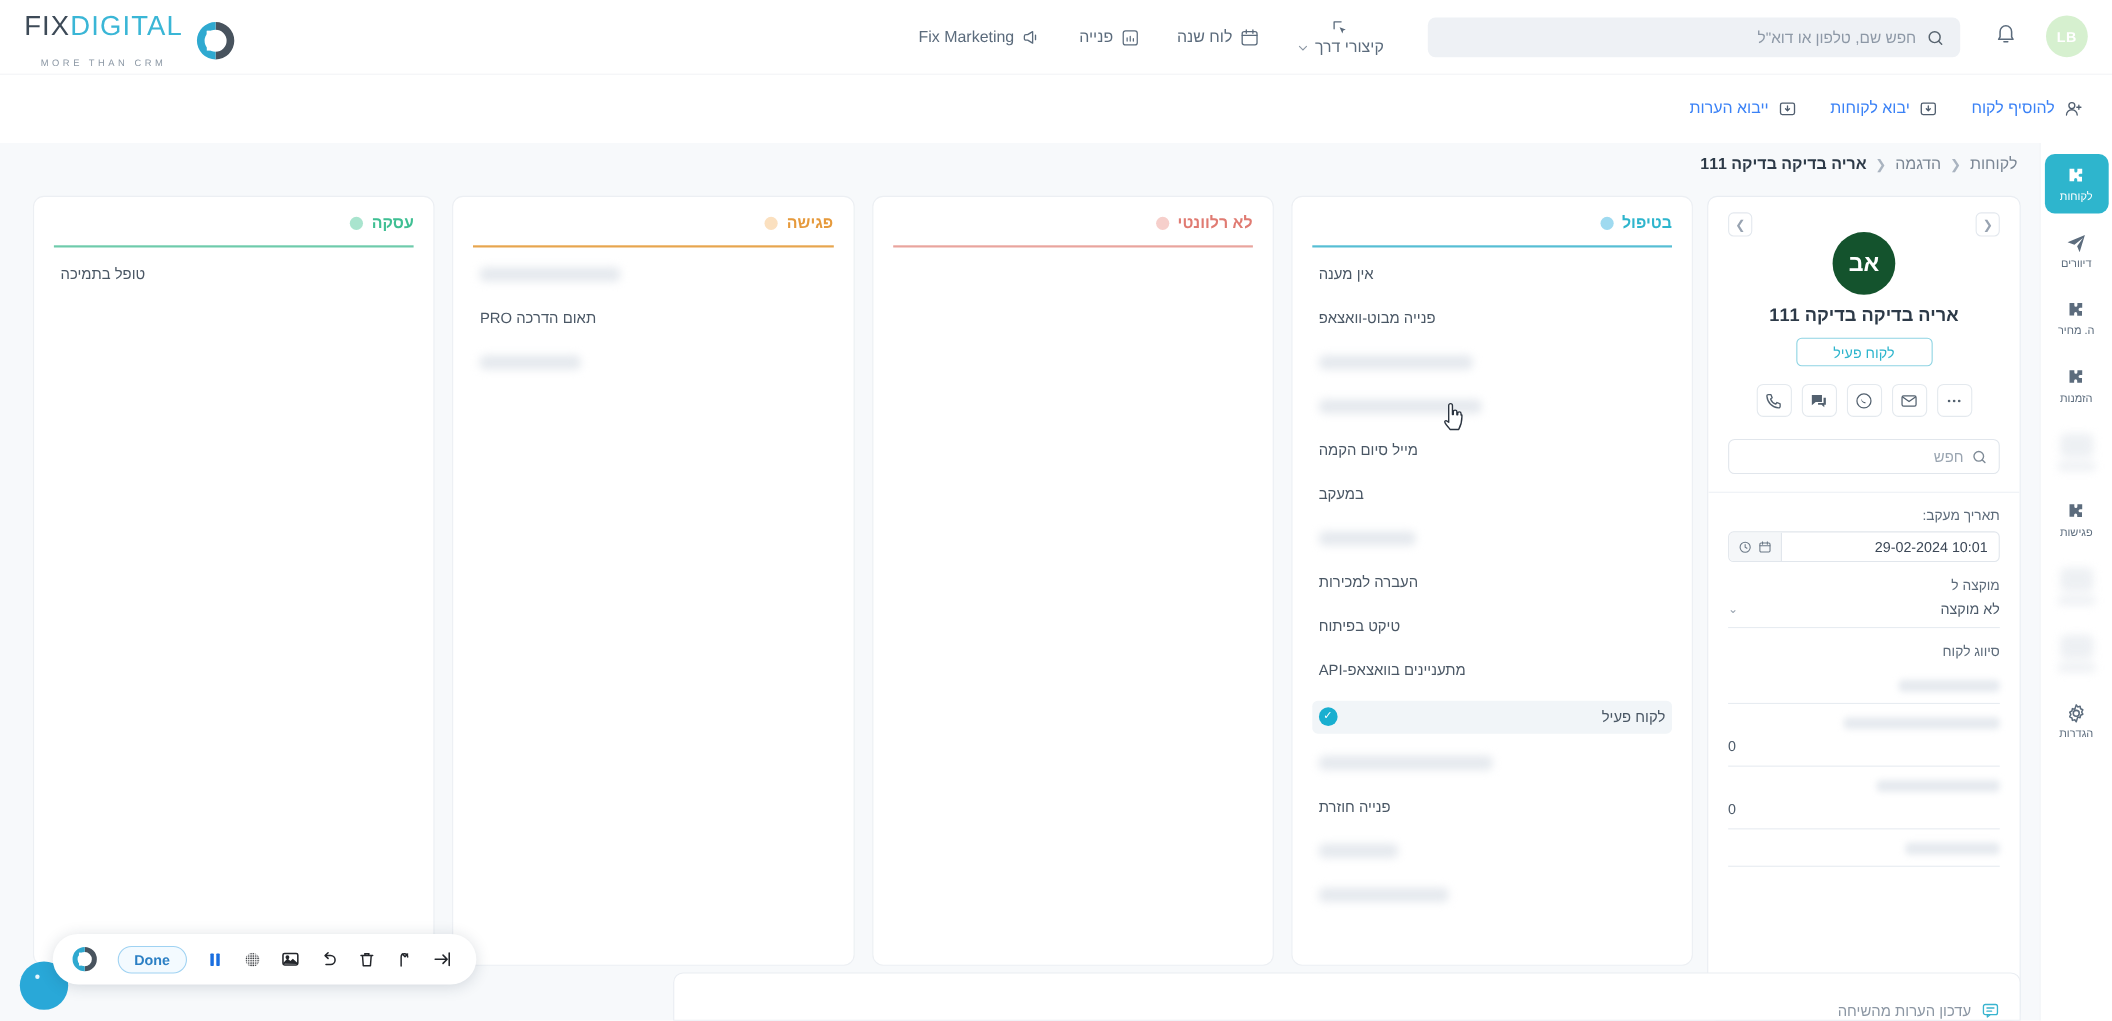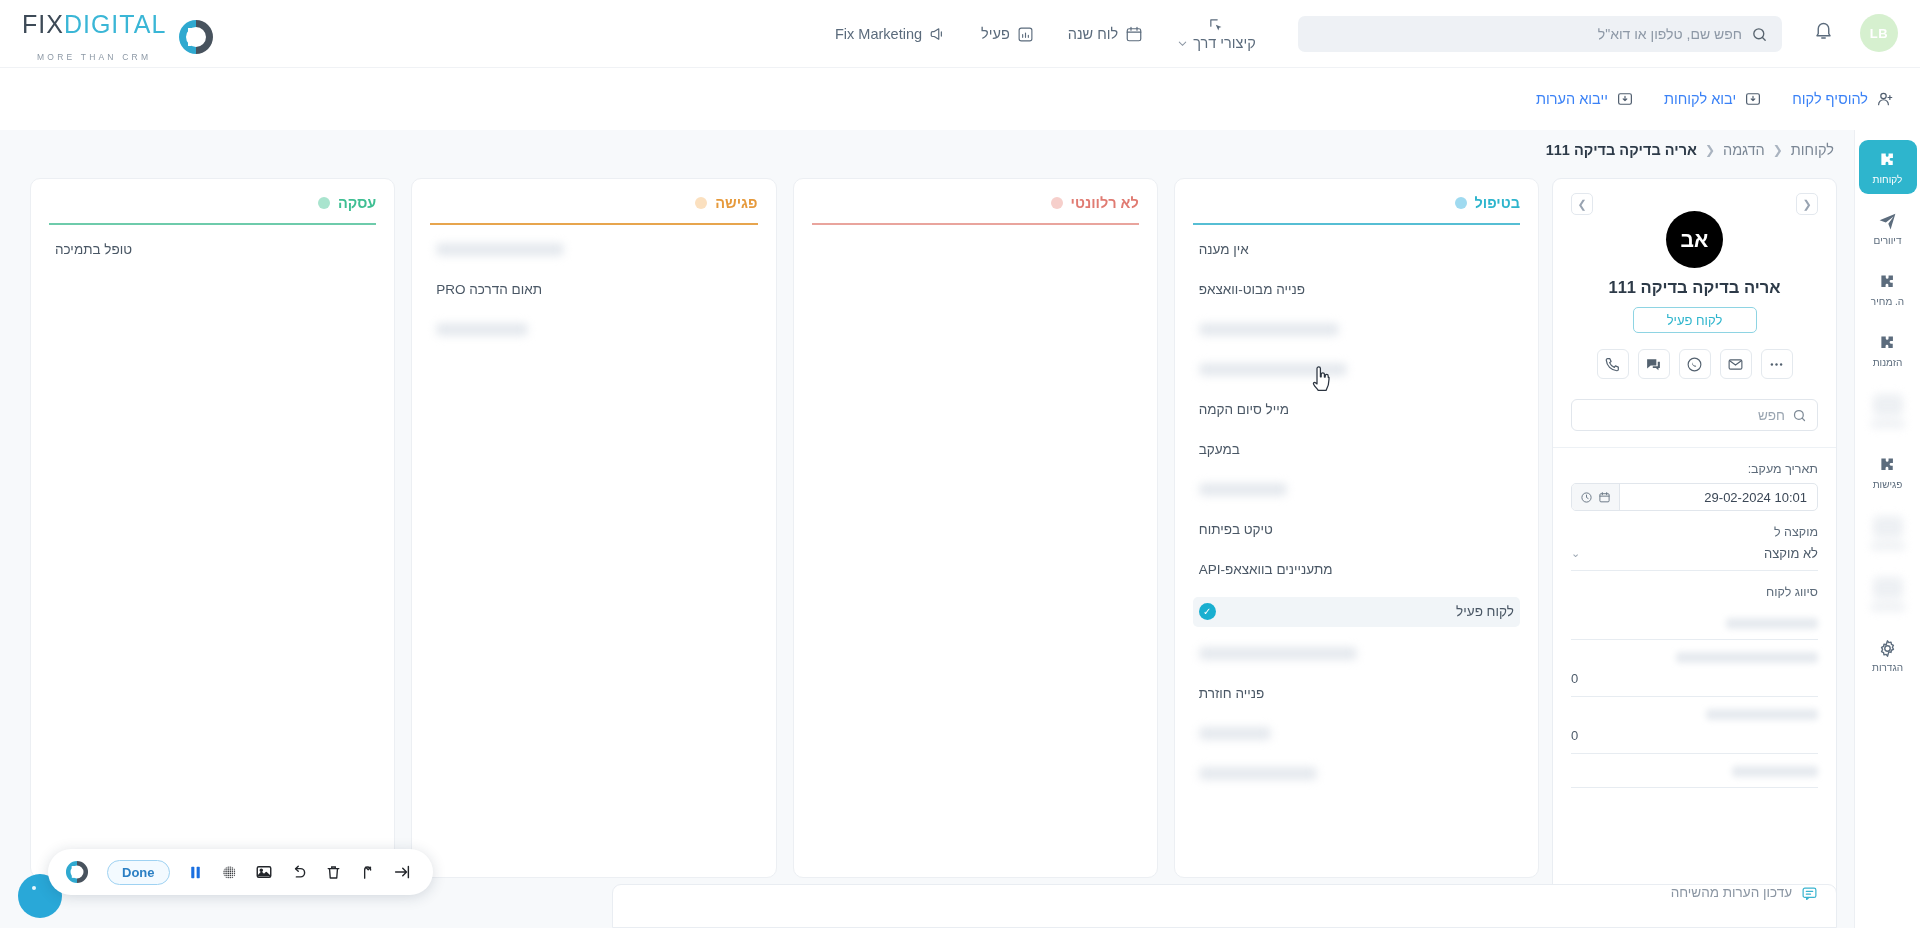--- a/index.html
+++ b/index.html
@@ -100,21 +100,21 @@
     background: #ffffff; border: 1px solid #e9edf2; border-radius: 9px;
     padding: 14px 18px 0 18px; overflow: hidden;
   }
   .cp-nav { display: flex; justify-content: space-between; align-items: flex-start; }
   .cp-arrow {
     width: 22px; height: 22px; border: 1px solid #e3e8ee; border-radius: 5px;
     display: flex; align-items: center; justify-content: center;
     color: #98a3b1; font-size: 11px; cursor: pointer; background: #fff;
   }
   .cp-avatar {
-    width: 57px; height: 57px; border-radius: 50%; background: #000000;
+    width: 57px; height: 57px; border-radius: 50%; background: #14532d;
     color: #fff; display: flex; align-items: center; justify-content: center;
     font-size: 21px; font-weight: 700; margin: -4px auto 0 auto;
   }
   .cp-name { text-align: center; font-size: 16.5px; font-weight: 700; color: #2d3a48; margin-top: 10px; }
   .cp-badge {
     display: block; margin: 10px auto 0 auto; width: 124px; height: 26px;
     border: 1px solid #8ed4e3; border-radius: 5px; color: #2eb5cd;
     font-size: 13px; background: #fff; cursor: pointer; font-family: inherit;
   }
   .cp-actions { display: flex; justify-content: center; gap: 9px; margin-top: 16px; }
@@ -176,21 +176,21 @@
   .col-item.blur { filter: blur(4px); }
   .blur-bar { height: 13px; border-radius: 5px; background: #e5e9ee; }
 
   
   .hand-cursor { position: absolute; top: 236px; right: 522px; z-index: 40; pointer-events: none; }
 
   
   .note-bar {
     position: absolute; bottom: 0; right: 17px; width: 1225px; height: 44px;
     background: #ffffff; border: 1px solid #e9edf2; border-top-left-radius: 9px;
-    border-top-right-radius: 9px; display: flex; align-items: flex-start;
+    border-top-right-radius: 9px; display: flex; align-items: flex-end;
     justify-content: flex-start; direction: rtl; padding-right: 18px; gap: 9px;
   }
   .note-text { font-size: 13.5px; color: #8b96a3; }
 
   
   .recorder {
     position: absolute; left: 48px; bottom: 33px; height: 46px;
     background: #ffffff; border-radius: 23px; display: flex; align-items: center;
     gap: 17px; padding: 0 22px 0 16px; box-shadow: 0 2px 14px rgba(30,50,70,.17);
     direction: ltr; z-index: 60;
@@ -257,21 +257,21 @@
             <path d="M3 9.5h18M8 3v4M16 3v4" stroke-linecap="round"></path>
         </svg>
         <span>לוח שנה</span>
       </div>
 
       <div class="nav-item">
         <svg width="17" height="17" viewBox="0 0 24 24" fill="none" stroke="#5b6b7c" stroke-width="1.6">
           <rect x="3" y="3" width="18" height="18" rx="3"></rect>
           <path d="M8 16v-4M12 16v-6M16 16v-3" stroke-linecap="round"></path>
         </svg>
-        <span>פעיל</span>
+        <span>פנייה</span>
       </div>
 
       <div class="nav-item">
         <svg width="18" height="18" viewBox="0 0 24 24" fill="none" stroke="#5b6b7c" stroke-width="1.6">
           <path d="M3 10.5v3a1.8 1.8 0 001.8 1.8H7l6 3.7V5L7 8.7H4.8A1.8 1.8 0 003 10.5z" stroke-linejoin="round"></path>
           <path d="M16.5 9.2v5.6" stroke-linecap="round"></path>
         </svg>
         <span>Fix Marketing</span>
       </div>
     </div>
@@ -416,20 +416,23 @@
               <div class="blur-bar" style="width:148px"></div>
             </div>
           <div class="col-item">
               <span>מייל סיום הקמה</span>
             </div>
           <div class="col-item">
               <span>במעקב</span>
             </div>
           <div class="col-item blur">
               <div class="blur-bar" style="width:88px"></div>
+            </div>
+          <div class="col-item">
+              <span>העברה למכירות</span>
             </div>
           <div class="col-item">
               <span>טיקט בפיתוח</span>
             </div>
           <div class="col-item">
               <span>מתעניינים בוואצאפ-API</span>
             </div>
           <div class="col-item selected">
             <span class="check-badge">✓</span>
             <span>לקוח פעיל</span>

